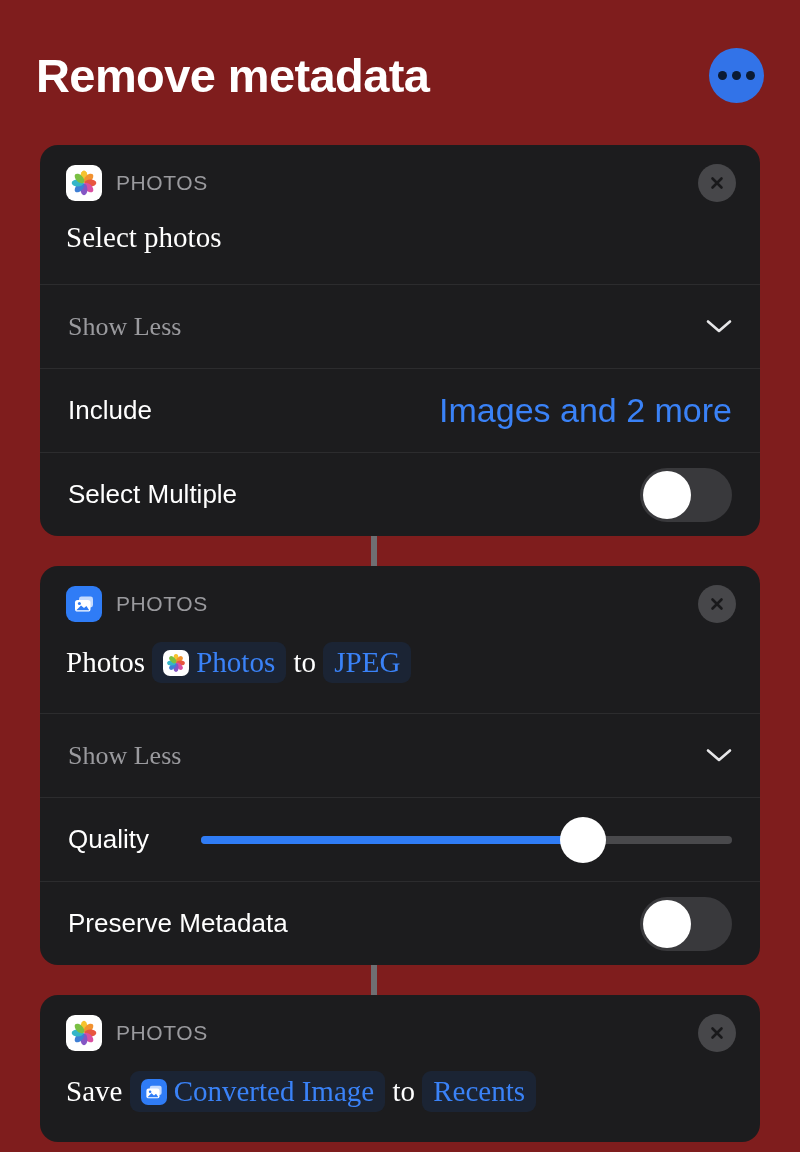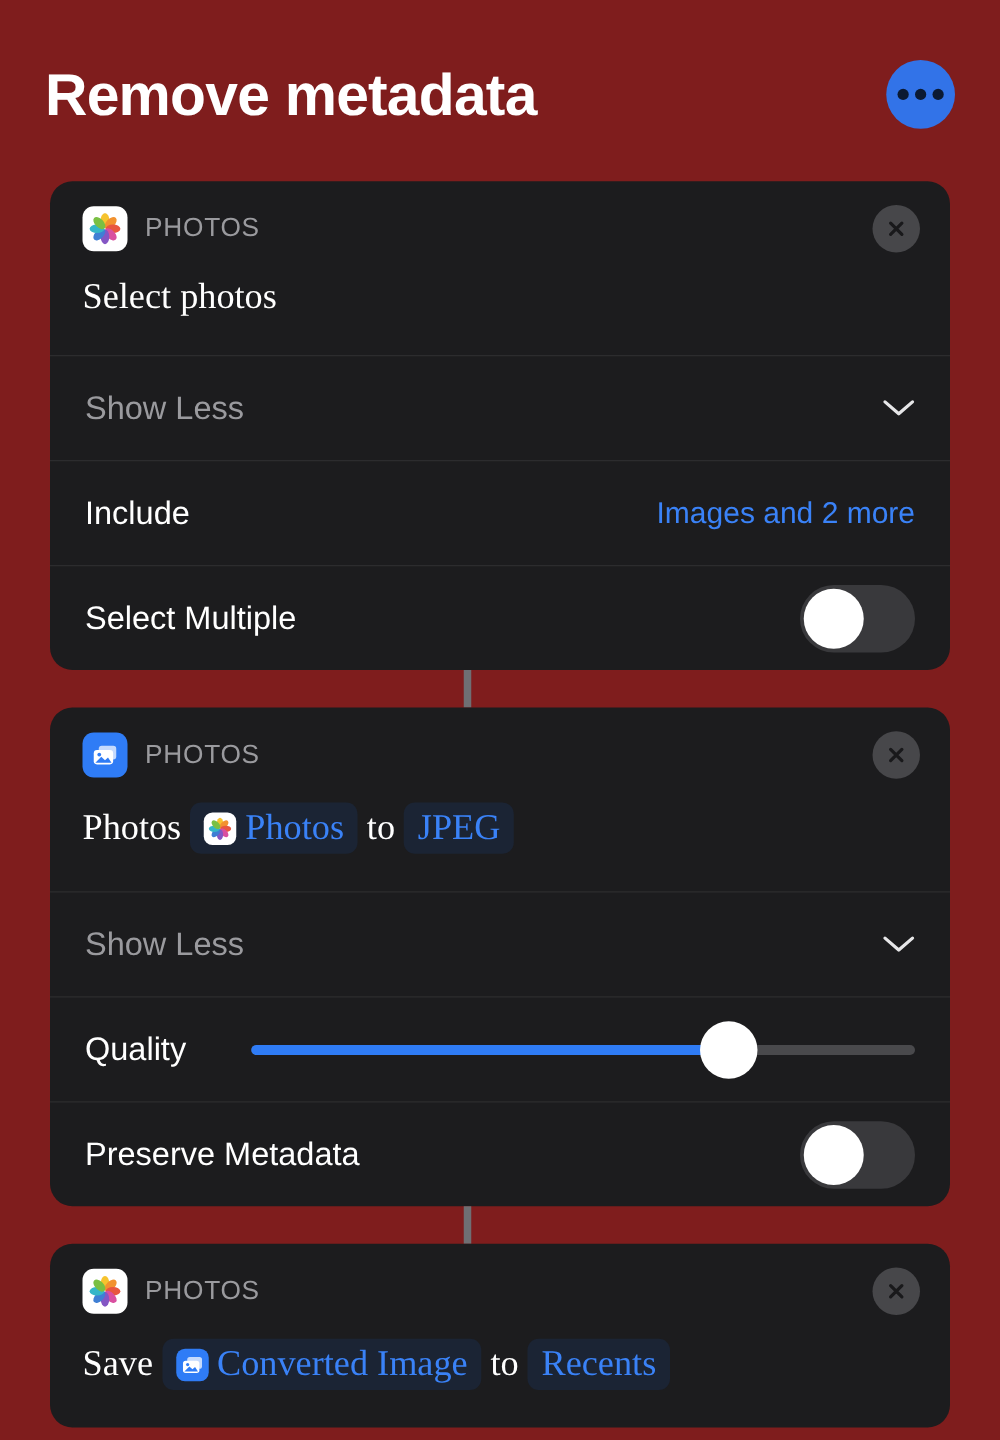--- a/index.html
+++ b/index.html
@@ -156,23 +156,23 @@
   
   .row {
     height: 84px;
     display: flex;
     align-items: center;
     padding: 0 28px 0 28px;
     border-top: 1px solid #2c2c2e;
   }
   .row.showless { cursor: pointer; }
   .row-label { font-size: 26px; color: #ffffff; flex: none; }
-  .row-label.muted { color: #9a9a9e; }
+  .row-label.muted { color: #9a9a9e; font-family: Liberation Serif, serif; }
   .row-spacer { flex: 1; }
-  .row-value { font-size: 24px; color: #3a82f7; cursor: pointer; }
+  .row-value { font-size: 34px; color: #3a82f7; cursor: pointer; }
 
   .chevron {
     width: 26px;
     height: 15px;
     flex: none;
   }
 
   
   .toggle {
     width: 92px;

